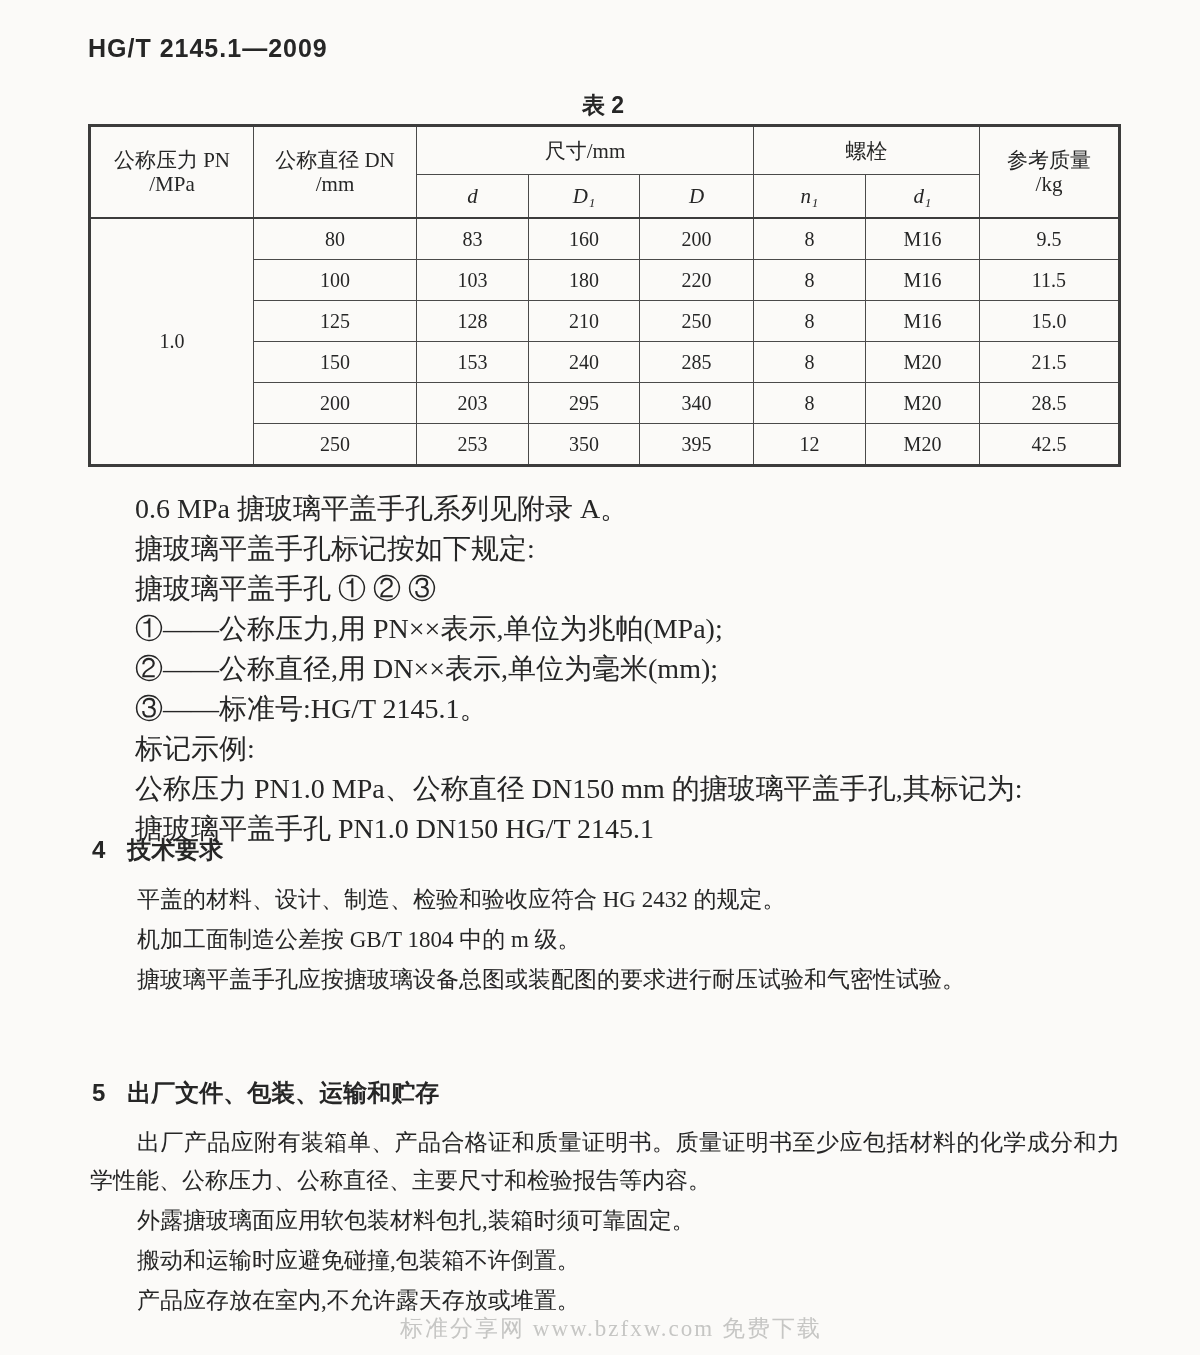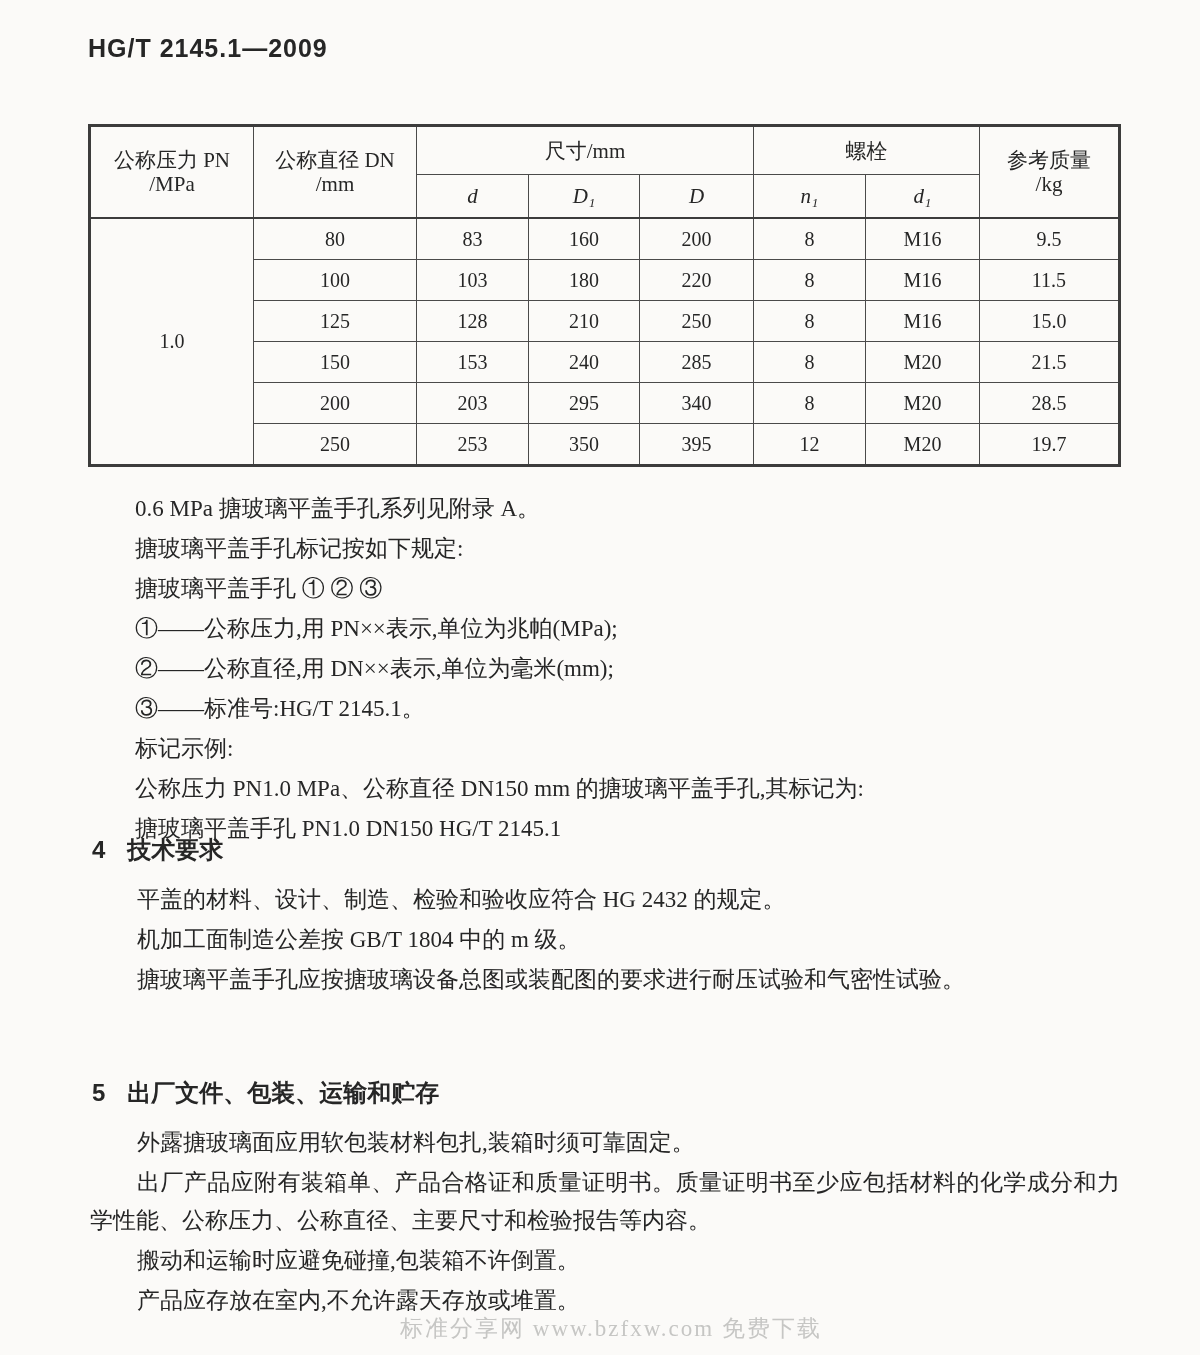--- a/index.html
+++ b/index.html
@@ -65,21 +65,21 @@
     font-style: italic;
     font-size: 21px;
   }
   .notes {
     position: absolute;
     top: 489px;
     left: 88px;
     width: 1032px;
   }
   .note-line {
-    font-size: 23px;
+    font-size: 28px;
     line-height: 40px;
     padding-left: 47px;
     white-space: nowrap;
   }
   .section {
     position: absolute;
     left: 88px;
     width: 1034px;
   }
   .section-4 { top: 833px; }
@@ -110,20 +110,21 @@
     letter-spacing: 2px;
   }
 </style>
 </head>
 <body>
 
 <div class="page">
 
   <div class="std-number">HG/T 2145.1—2009</div>
 
+  <div class="table-caption">表 2</div>
 
   <table class="spec-table">
     <colgroup>
       <col style="width:164px">
         <col style="width:163px">
       <col style="width:112px">
         <col style="width:111px">
         <col style="width:114px">
       <col style="width:112px">
         <col style="width:114px">
@@ -201,21 +202,21 @@
         <td>M20</td>
         <td>28.5</td>
       </tr>
       <tr>
         <td>250</td>
         <td>253</td>
         <td>350</td>
         <td>395</td>
         <td>12</td>
         <td>M20</td>
-        <td>19.7</td>
+        <td>42.5</td>
       </tr>
     </tbody>
   </table>
 
   <div class="notes">
     <div class="note-line">0.6 MPa 搪玻璃平盖手孔系列见附录 A。</div>
     <div class="note-line">搪玻璃平盖手孔标记按如下规定:</div>
     <div class="note-line">搪玻璃平盖手孔 ① ② ③</div>
     <div class="note-line">①——公称压力,用 PN××表示,单位为兆帕(MPa);</div>
     <div class="note-line">②——公称直径,用 DN××表示,单位为毫米(mm);</div>
@@ -231,21 +232,21 @@
     </div>
     <p>平盖的材料、设计、制造、检验和验收应符合 HG 2432 的规定。</p>
     <p>机加工面制造公差按 GB/T 1804 中的 m 级。</p>
     <p>搪玻璃平盖手孔应按搪玻璃设备总图或装配图的要求进行耐压试验和气密性试验。</p>
   </div>
 
   <div class="section section-5">
     <div class="section-heading">
       <span class="sec-num">5</span><span>出厂文件、包装、运输和贮存</span>
     </div>
+    <p>出厂产品应附有装箱单、产品合格证和质量证明书。质量证明书至少应包括材料的化学成分和力学性能、公称压力、公称直径、主要尺寸和检验报告等内容。</p>
     <p>外露搪玻璃面应用软包装材料包扎,装箱时须可靠固定。</p>
-    <p>出厂产品应附有装箱单、产品合格证和质量证明书。质量证明书至少应包括材料的化学成分和力学性能、公称压力、公称直径、主要尺寸和检验报告等内容。</p>
     <p>搬动和运输时应避免碰撞,包装箱不许倒置。</p>
     <p>产品应存放在室内,不允许露天存放或堆置。</p>
   </div>
 
   <div class="watermark">标准分享网 www.bzfxw.com 免费下载</div>
 
 </div>
 
 </body></html>

